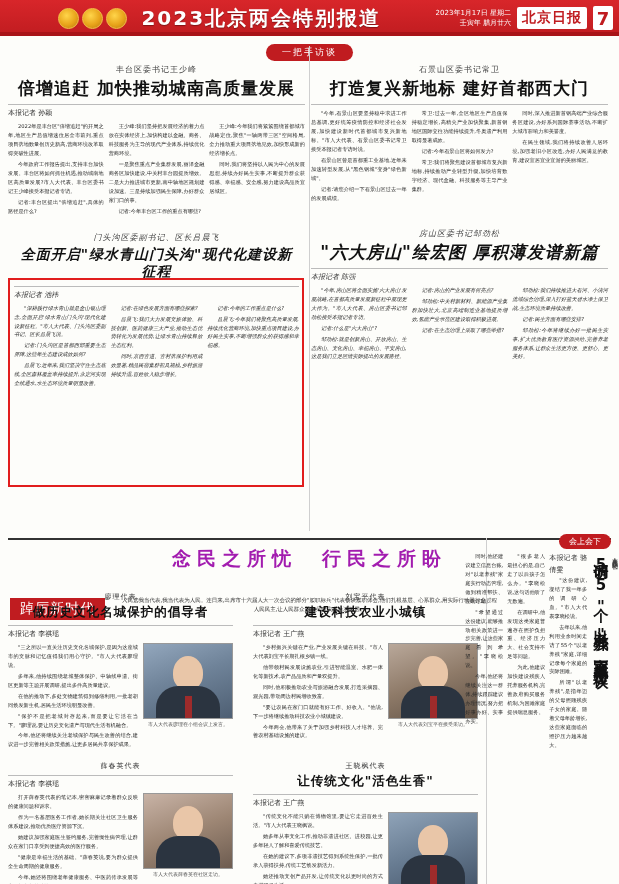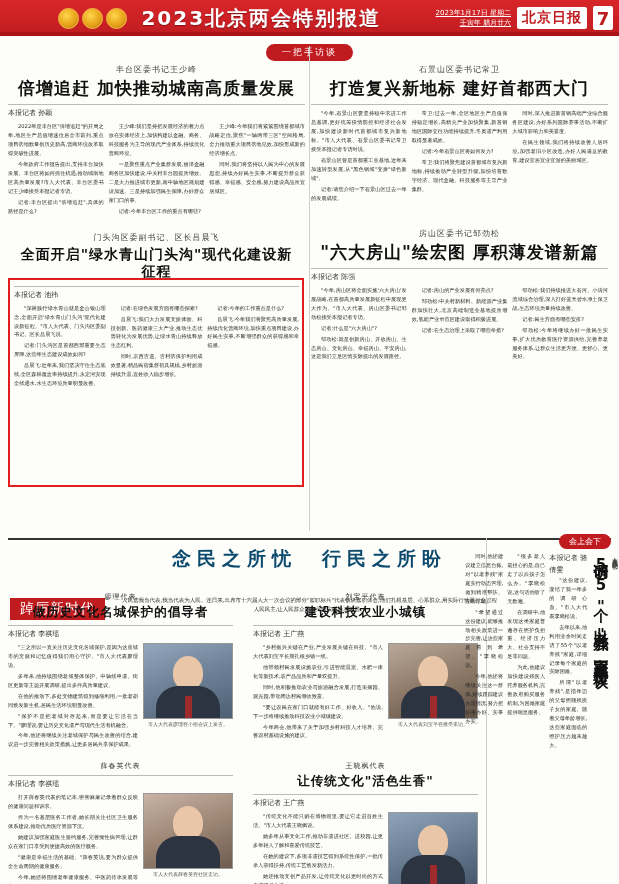--- a/index.html
+++ b/index.html
@@ -31,21 +31,21 @@
   .mast-title{
     flex:1;text-align:center;color:#fff;font-size:20px;font-weight:bold;
     letter-spacing:2px;
     text-shadow:0 1px 1px rgba(0,0,0,.35);
     margin-left:-40px;
   }
   .mast-right{
     display:flex;align-items:center;gap:6px;margin-right:6px;
   }
   .mast-date{
-    color:#fff;font-size:7px;line-height:1.5;text-align:right;text-decoration:underline;
+    color:#fff;font-size:7px;line-height:1.5;text-align:right;
   }
   .paper-name{
     background:#fff;color:#c01c20;font-size:14px;font-weight:bold;
     padding:2px 5px;border-radius:2px;letter-spacing:1px;
   }
   .page-num{
     background:#fff;color:#c01c20;font-size:18px;font-weight:bold;
     width:20px;height:24px;display:flex;align-items:center;justify-content:center;
     border-radius:2px;
   }
@@ -81,21 +81,21 @@
   
   .redbox{
     position:absolute;left:8px;top:278px;width:296px;height:209px;
     border:2px solid #e11d1d;box-sizing:border-box;
   }
 
   
   .mid{position:absolute;top:538px;left:0;width:619px;}
   .mid-title{
     text-align:center;font-size:19px;font-weight:bold;letter-spacing:6px;
-    color:#0c4a6e;
+    color:#a21caf;
   }
   .mid-sub{
     font-size:5.5px;color:#333;text-align:center;line-height:1.6;
     padding:0 120px;margin-top:4px;
   }
   .era-pill{
     position:absolute;left:10px;top:26px;background:#c01c20;color:#fff;
     font-size:14px;padding:2px 10px;border-radius:0;letter-spacing:1px;
   }
 
@@ -221,21 +221,21 @@
             <p>常卫:我们将聚焦建设首都城市复兴新地标,持续推动产业转型升级,加快培育数字经济、现代金融、科技服务等主导产业集群。</p>
           </div>
           <div class="txt">
             <p>同时,深入推进新首钢高端产业综合服务区建设,办好系列国际赛事活动,不断扩大城市影响力和美誉度。</p>
             <p>在民生领域,我们将持续改善人居环境,加强老旧小区改造,办好人民满意的教育,建设宜居宜业宜游的美丽城区。</p>
           </div>
         </div>
       </div>
     </div>
 
-    <div class="two-col" style="margin-top:10px;">
+    <div class="two-col" style="margin-top:10px;font-style:italic;">
 
       <div class="col-half" style="padding:4px 6px 0 6px;box-sizing:border-box;">
         <div class="kicker">门头沟区委副书记、区长吕晨飞</div>
         <div class="headline" style="margin-top:3px;font-size:14px;">全面开启"绿水青山门头沟"现代化建设新征程</div>
         <div class="rule" style="margin:5px 0 3px 0;"></div>
         <div class="byline">本报记者 池祎</div>
         <div class="cols3">
           <div class="txt">
             <p>"深耕践行绿水青山就是金山银山理念,全面开启'绿水青山门头沟'现代化建设新征程。"市人大代表、门头沟区委副书记、区长吕晨飞说。</p>
             <p>记者:门头沟区是首都西部重要生态屏障,这些年生态建设成效如何?</p>

